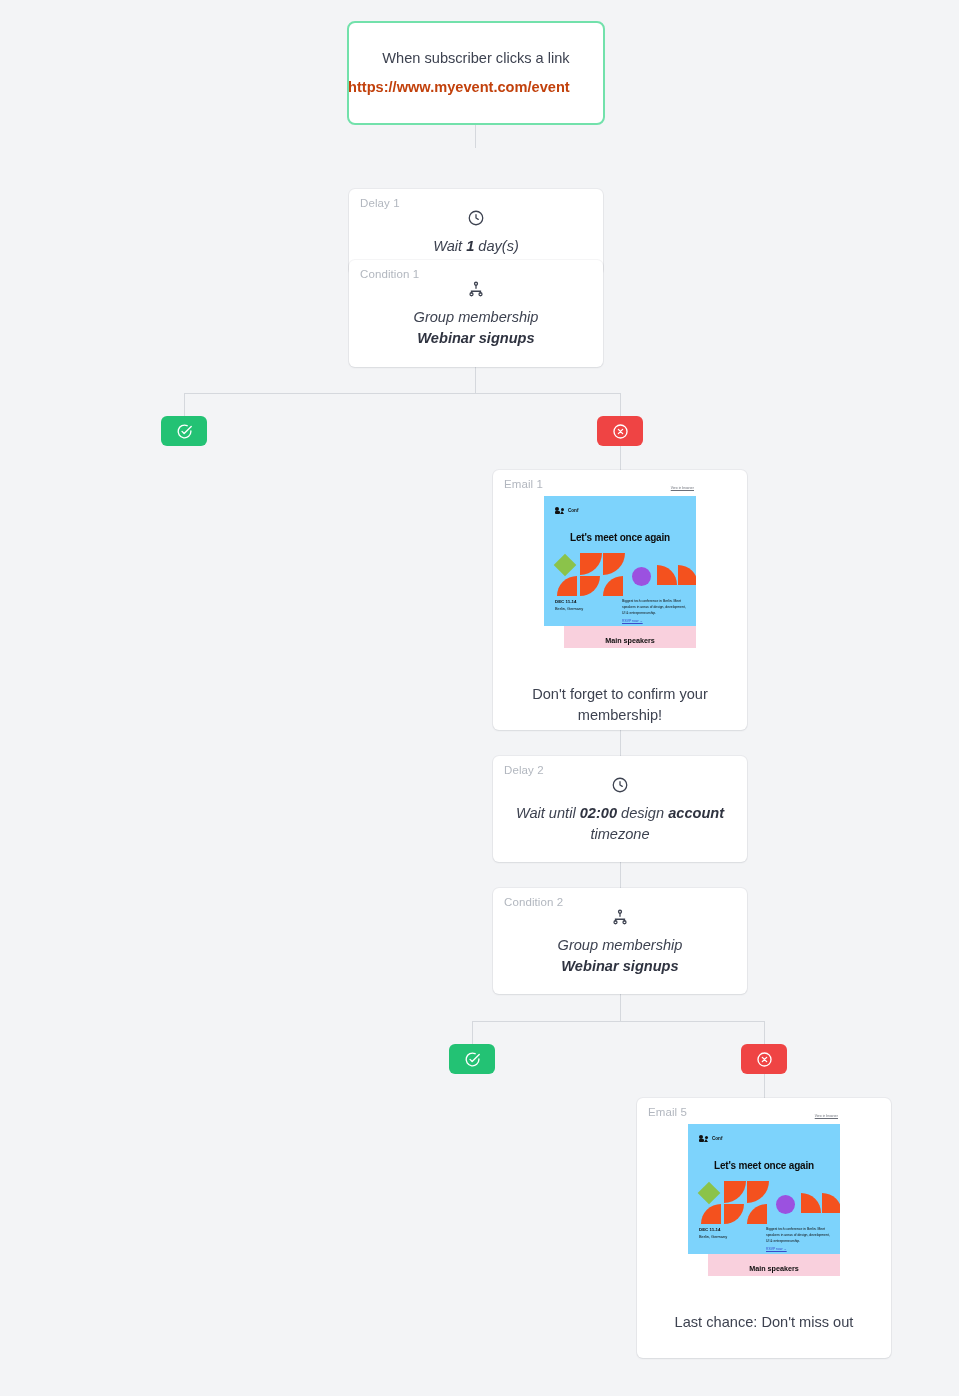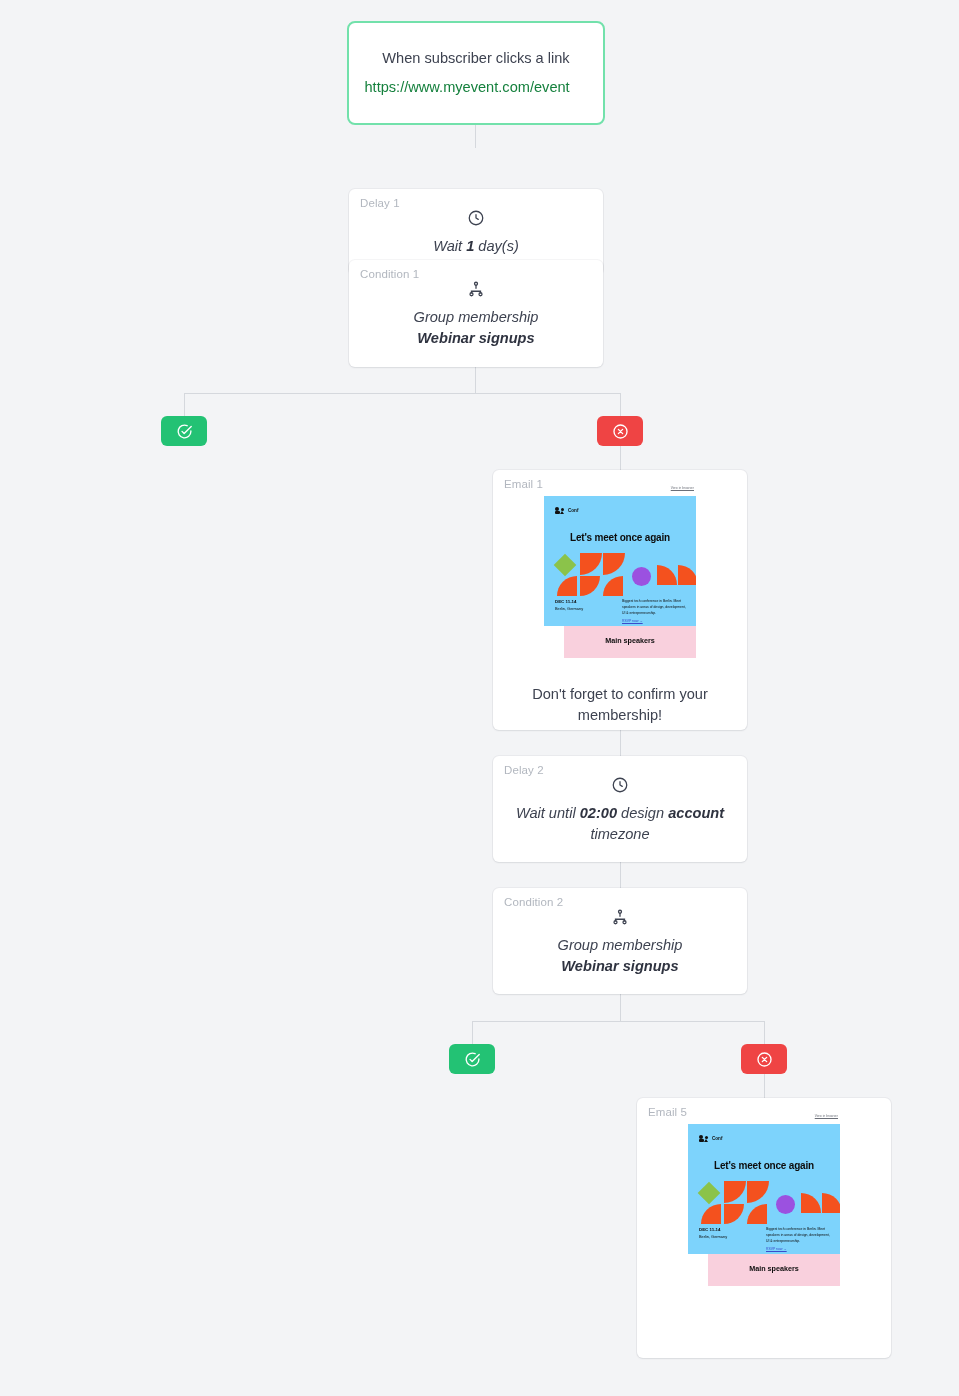--- a/index.html
+++ b/index.html
@@ -76,22 +76,22 @@
   }
   #trigger .trigger-text {
     text-align: right;
     font-size: 14.6px;
     color: #3d4250;
     line-height: 1.42;
     white-space: nowrap;
   }
   #trigger .trigger-line1 { white-space: normal; width: 172px; margin: 0 auto; }
   #trigger .trigger-url {
-    font-weight: normal;
-    color: #15803d;
+    font-weight: bold;
+    color: #c2410c;
     white-space: nowrap;
     margin-left: -40px;
     display: block;
     margin-top: 8px;
   }
 
   
   #delay1    { left: 349px;  top: 148px; width: 254px; height: 86px; margin-top: 41px; }
   #cond1     { left: 349px;  top: 260px; width: 254px; height: 107px; }
   #delay2    { left: 493px;  top: 756px; width: 254px; height: 106px; }
@@ -203,21 +203,21 @@
   }
   .circle { background: #9b51e0; border-radius: 50%; }
 
   .pv-infoblock { position: absolute; left: 0; top: 103px; width: 152px; height: 26px; }
   .pv-date { position: absolute; left: 11px; top: 0; font-size: 4.4px; font-weight: bold; color: #0d0d0d; line-height: 1.5; }
   .pv-city { position: absolute; left: 11px; top: 7px; font-size: 3.9px; color: #0d0d0d; line-height: 1.5; }
   .pv-desc { position: absolute; left: 78px; top: 0; width: 64px; font-size: 3.4px; color: #0d0d0d; line-height: 1.75; }
   .pv-rsvp { position: absolute; left: 78px; top: 20px; font-size: 3.4px; color: #3b4cca; text-decoration: underline; }
 
   .pv-footer {
-    height: 32px;
+    height: 22px;
     background: #f9d0dd;
     position: relative;
     margin-left: 20px;
   }
   .pv-footer-title {
     position: absolute;
     left: 0; right: 0; top: 10px;
     text-align: center;
     font-size: 7.2px;
     font-weight: bold;
@@ -417,15 +417,16 @@
           <div class="pv-date">DEC 11-14</div>
           <div class="pv-city">Berlin, Germany</div>
           <div class="pv-desc">Biggest tech conference in Berlin. Meet speakers in areas of design, development, UI &amp; entrepreneurship.</div>
           <div class="pv-rsvp">RSVP now →</div>
         </div>
       </div>
       <div class="pv-footer">
         <div class="pv-footer-title">Main speakers</div>
       </div>
     </div>
+    <div class="email-subject" style="position:absolute; left:0; right:0; top:196px;">Last chance: Don't miss out</div>
   </div>
 
 </div>
 
 </body></html>

